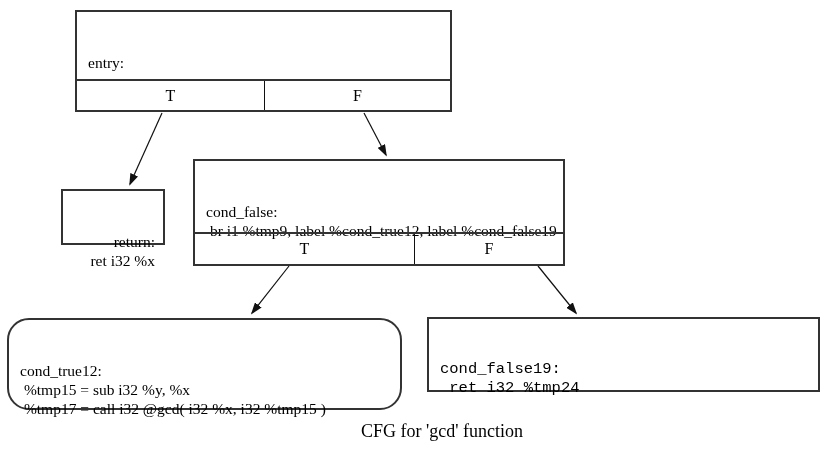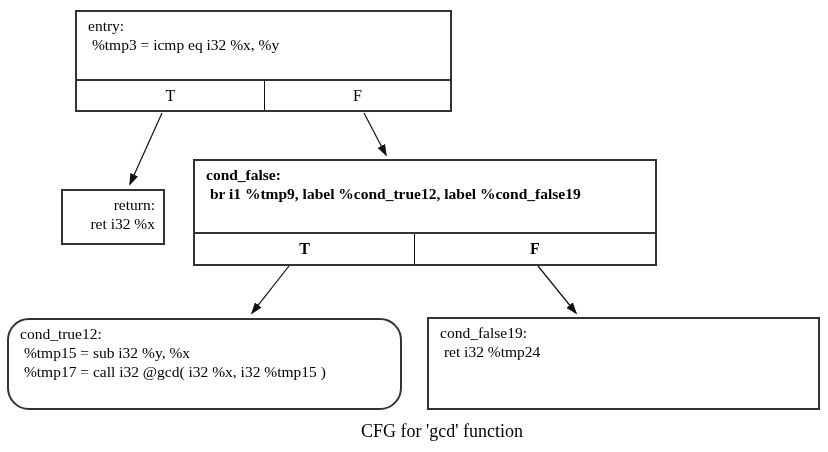--- a/index.html
+++ b/index.html
@@ -25,20 +25,21 @@
   }
   .node {
     position: absolute;
     box-sizing: border-box;
     border: 2px solid #333333;
     background: #ffffff;
   }
   .node .body {
     box-sizing: border-box;
     padding: 4px 8px 0 11px;
+    margin-top: 37px;
   }
   .node .line {
     font-size: 15.5px;
     line-height: 19px;
     white-space: pre;
     color: #000000;
   }
   .ports {
     box-sizing: border-box;
     border-top: 2px solid #333333;
@@ -83,55 +84,54 @@
     </defs>
     <line x1="162" y1="113" x2="130" y2="184" stroke="#111111" stroke-width="1.2" marker-end="url(#arrow)"></line>
     <line x1="364" y1="113" x2="386" y2="155" stroke="#111111" stroke-width="1.2" marker-end="url(#arrow)"></line>
     <line x1="289" y1="266" x2="252" y2="313" stroke="#111111" stroke-width="1.2" marker-end="url(#arrow)"></line>
     <line x1="538" y1="266" x2="576" y2="313" stroke="#111111" stroke-width="1.2" marker-end="url(#arrow)"></line>
   </svg>
 
   <div class="node" style="left:75px; top:10px; width:377px; height:102px;">
     <div class="body">
       <div class="line">entry:</div>
-      <div class="line"> %tmp3 = icmp eq i32 %x, %y</div>
     </div>
     <div class="ports" style="height:31px;">
       <div class="port first" style="width:188px;">T</div>
       <div class="port" style="flex:1;">F</div>
     </div>
   </div>
 
   <div class="node" style="left:61px; top:189px; width:104px; height:56px;text-align:right;">
     <div class="body">
       <div class="line">return:</div>
       <div class="line"> ret i32 %x</div>
     </div>
   </div>
 
-  <div class="node" style="left:193px; top:159px; width:464px; height:107px;font-weight:bold;">
+  <div class="node" style="left:193px; top:159px; width:372px; height:107px;">
     <div class="body">
       <div class="line">cond_false:</div>
       <div class="line"> br i1 %tmp9, label %cond_true12, label %cond_false19</div>
     </div>
     <div class="ports" style="height:32px;">
       <div class="port first" style="width:220px;">T</div>
       <div class="port" style="flex:1;">F</div>
     </div>
   </div>
 
   <div class="node" style="left:7px; top:318px; width:395px; height:92px;border-radius:22px;">
     <div class="body">
       <div class="line">cond_true12:</div>
       <div class="line"> %tmp15 = sub i32 %y, %x</div>
       <div class="line"> %tmp17 = call i32 @gcd( i32 %x, i32 %tmp15 )</div>
     </div>
   </div>
 
-  <div class="node" style="left:427px; top:317px; width:393px; height:93px;">
+  <div class="node" style="left:427px; top:317px; width:393px; height:75px;font-family:Liberation Mono, monospace;">
     <div class="body">
       <div class="line">cond_false19:</div>
       <div class="line"> ret i32 %tmp24</div>
     </div>
   </div>
 
   <div class="caption">CFG for 'gcd' function</div>
 
 </div>
 

